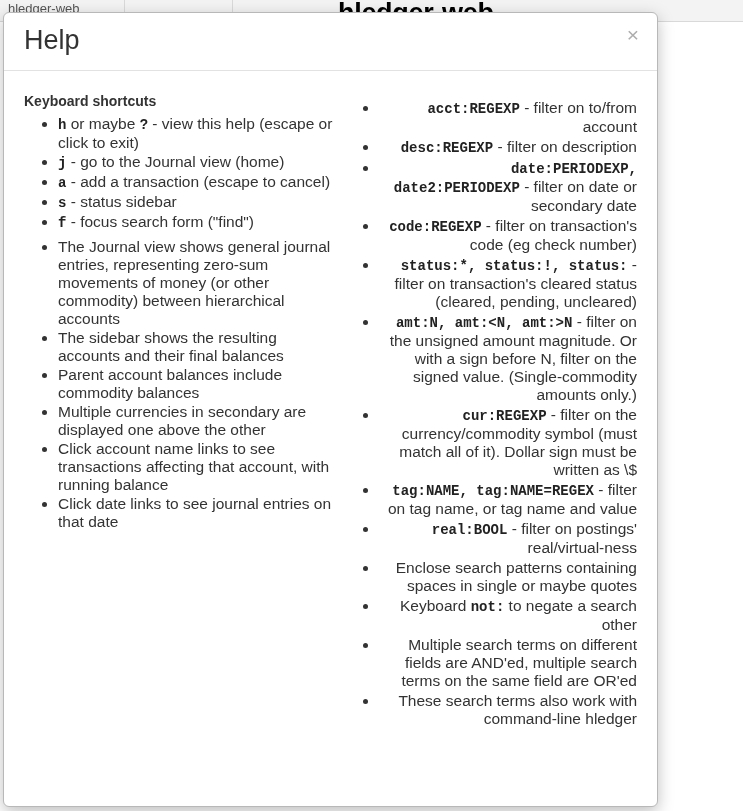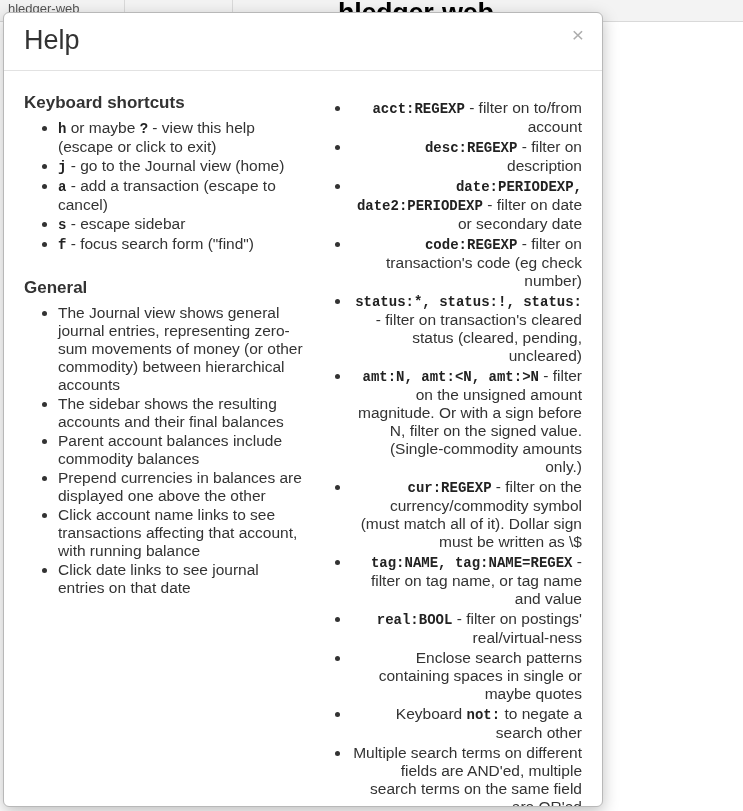--- a/index.html
+++ b/index.html
@@ -63,21 +63,21 @@
     color: #000;
     letter-spacing: -0.3px;
     white-space: nowrap;
   }
 
   
   #modal {
     position: absolute;
     top: 12px;
     left: 3px;
-    width: 600px;
+    width: 655px;
     height: 795px;
     background: #ffffff;
     border: 1px solid #b8b8b8;
     border-radius: 6px;
     box-shadow: 0 5px 16px rgba(0,0,0,0.25);
     box-sizing: border-box;
     overflow: hidden;
   }
   #modal-header {
     position: relative;
@@ -117,21 +117,21 @@
   .col-left {
     width: 360px;
     padding-right: 8px;
   }
   .col-right {
     width: 337px;
     padding-left: 4px;
   }
   h4.section-heading {
     margin: 0 0 4px 0;
-    font-size: 17px;
+    font-size: 14px;
     font-weight: bold;
     color: #333;
   }
   h4.section-heading.spaced {
     margin-top: 24px;
   }
   ul.help-list {
     margin: 6px 0 0 0;
     padding-left: 34px;
     list-style-type: disc;
@@ -174,30 +174,29 @@
     <button id="close-button">×</button>
   </div>
   <div id="modal-body">
 
     <div class="col col-left">
       <h4 class="section-heading">Keyboard shortcuts</h4>
       <ul class="help-list" id="shortcuts-list">
           <li><code class="kbd">h</code><span class="seg"> or maybe </span><code class="kbd">?</code><span class="seg"> - view this help (escape or click to exit)</span></li>
           <li><code class="kbd">j</code><span class="seg"> - go to the Journal view (home)</span></li>
           <li><code class="kbd">a</code><span class="seg"> - add a transaction (escape to cancel)</span></li>
-          <li><code class="kbd">s</code><span class="seg"> - escape sidebar</span></li>
+          <li><code class="kbd">s</code><span class="seg"> - status sidebar</span></li>
           <li><code class="kbd">f</code><span class="seg"> - focus search form ("find")</span></li>
         </ul>
 
-      <h4 class="section-heading spaced">General</h4>
       <ul class="help-list" id="general-list">
           <li>The Journal view shows general journal entries, representing zero-sum movements of money (or other commodity) between hierarchical accounts</li>
           <li>The sidebar shows the resulting accounts and their final balances</li>
           <li>Parent account balances include commodity balances</li>
-          <li>Prepend currencies in balances are displayed one above the other</li>
+          <li>Multiple currencies in secondary are displayed one above the other</li>
           <li>Click account name links to see transactions affecting that account, with running balance</li>
           <li>Click date links to see journal entries on that date</li>
         </ul>
     </div>
 
     <div class="col col-right">
       <ul class="help-list" id="search-list">
           <li><code>acct:REGEXP</code><span> - filter on to/from account</span></li>
           <li><code>desc:REGEXP</code><span> - filter on description</span></li>
           <li><code>date:PERIODEXP, date2:PERIODEXP</code><span> - filter on date or secondary date</span></li>

